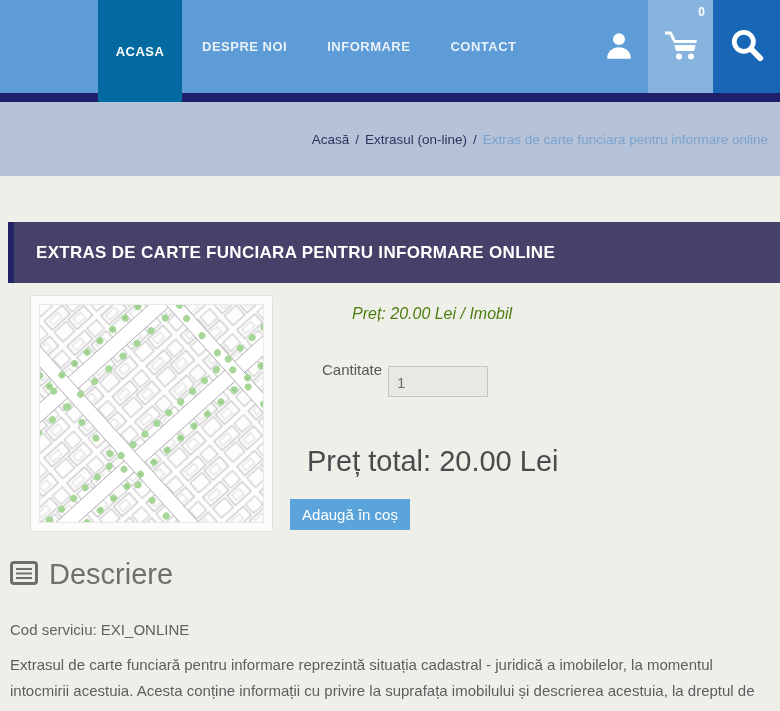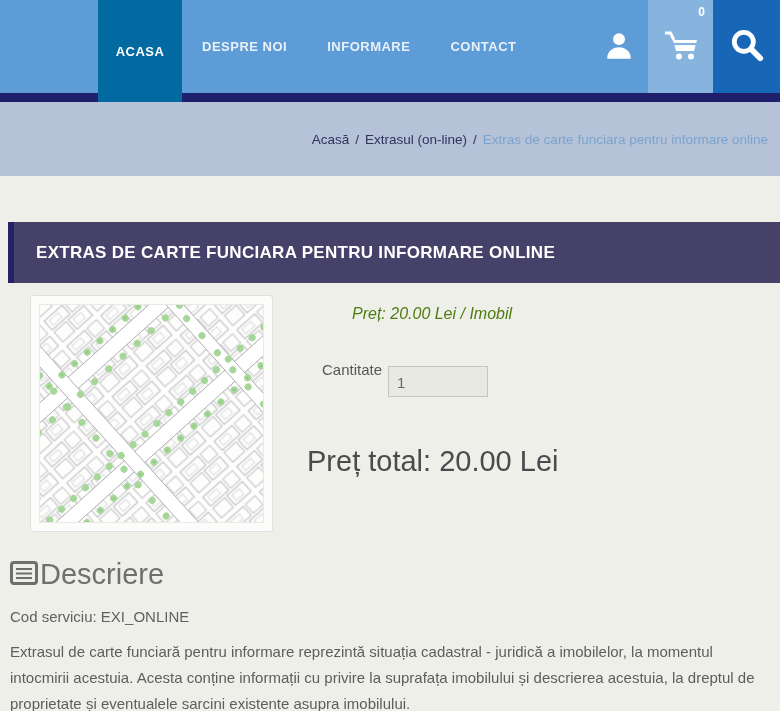--- a/index.html
+++ b/index.html
@@ -78,23 +78,23 @@
   }
   .total-line  { position:absolute; left:17px; top:150px; font-size:29px; font-weight:normal; color:#4b4b4d; }
   .add-cart-btn {
     position:absolute; left:0; top:204px; width:120px; height:31px;
     background:#5aa4db; border:none; color:#ffffff; font-size:15px;
     font-family:"Liberation Sans", sans-serif; cursor:pointer;
   }
 
   
   .description { position:absolute; left:10px; top:558px; width:762px; }
-  .desc-heading { display:flex; align-items:center; gap:2px; }
+  .desc-heading { display:flex; align-items:center; gap:11px; }
   .desc-heading .txt { font-size:29px; color:#6f6f6f; }
-  .service-code { margin-top:17px; font-size:15px; color:#616161; }
+  .service-code { margin-top:30px; font-size:15px; color:#616161; }
   .desc-text { margin-top:14px; font-size:15px; line-height:1.72; color:#5d5d5f; }
 </style>
 </head>
 <body>
 
 <div class="header">
   <div class="nav-bg"></div>
   <div class="nav-strip"></div>
   <div class="nav-row">
     <div class="nav-spacer"></div>
@@ -186,20 +186,21 @@
       </g>
     </svg>
   </div>
 </div>
 
 <div class="product-col">
   <div class="price-line">Preț: 20.00 Lei / Imobil</div>
   <label class="qty-label">Cantitate</label>
   <input class="qty-input" type="text" value="1" style="">
   <div class="total-line">Preț total: 20.00 Lei</div>
+  <button class="add-cart-btn">Adaugă în coș</button>
 </div>
 
 <div class="description">
   <div class="desc-heading">
     <span>
       <svg width="28" height="24" viewBox="0 0 28 24">
         <rect x="1.5" y="1.5" width="25" height="21" rx="2.5" fill="none" stroke="#6e6e6e" stroke-width="3"></rect>
         <line x1="6" y1="8" x2="22" y2="8" stroke="#6e6e6e" stroke-width="2"></line>
         <line x1="6" y1="12.5" x2="22" y2="12.5" stroke="#6e6e6e" stroke-width="2"></line>
         <line x1="6" y1="17" x2="22" y2="17" stroke="#6e6e6e" stroke-width="2"></line>

